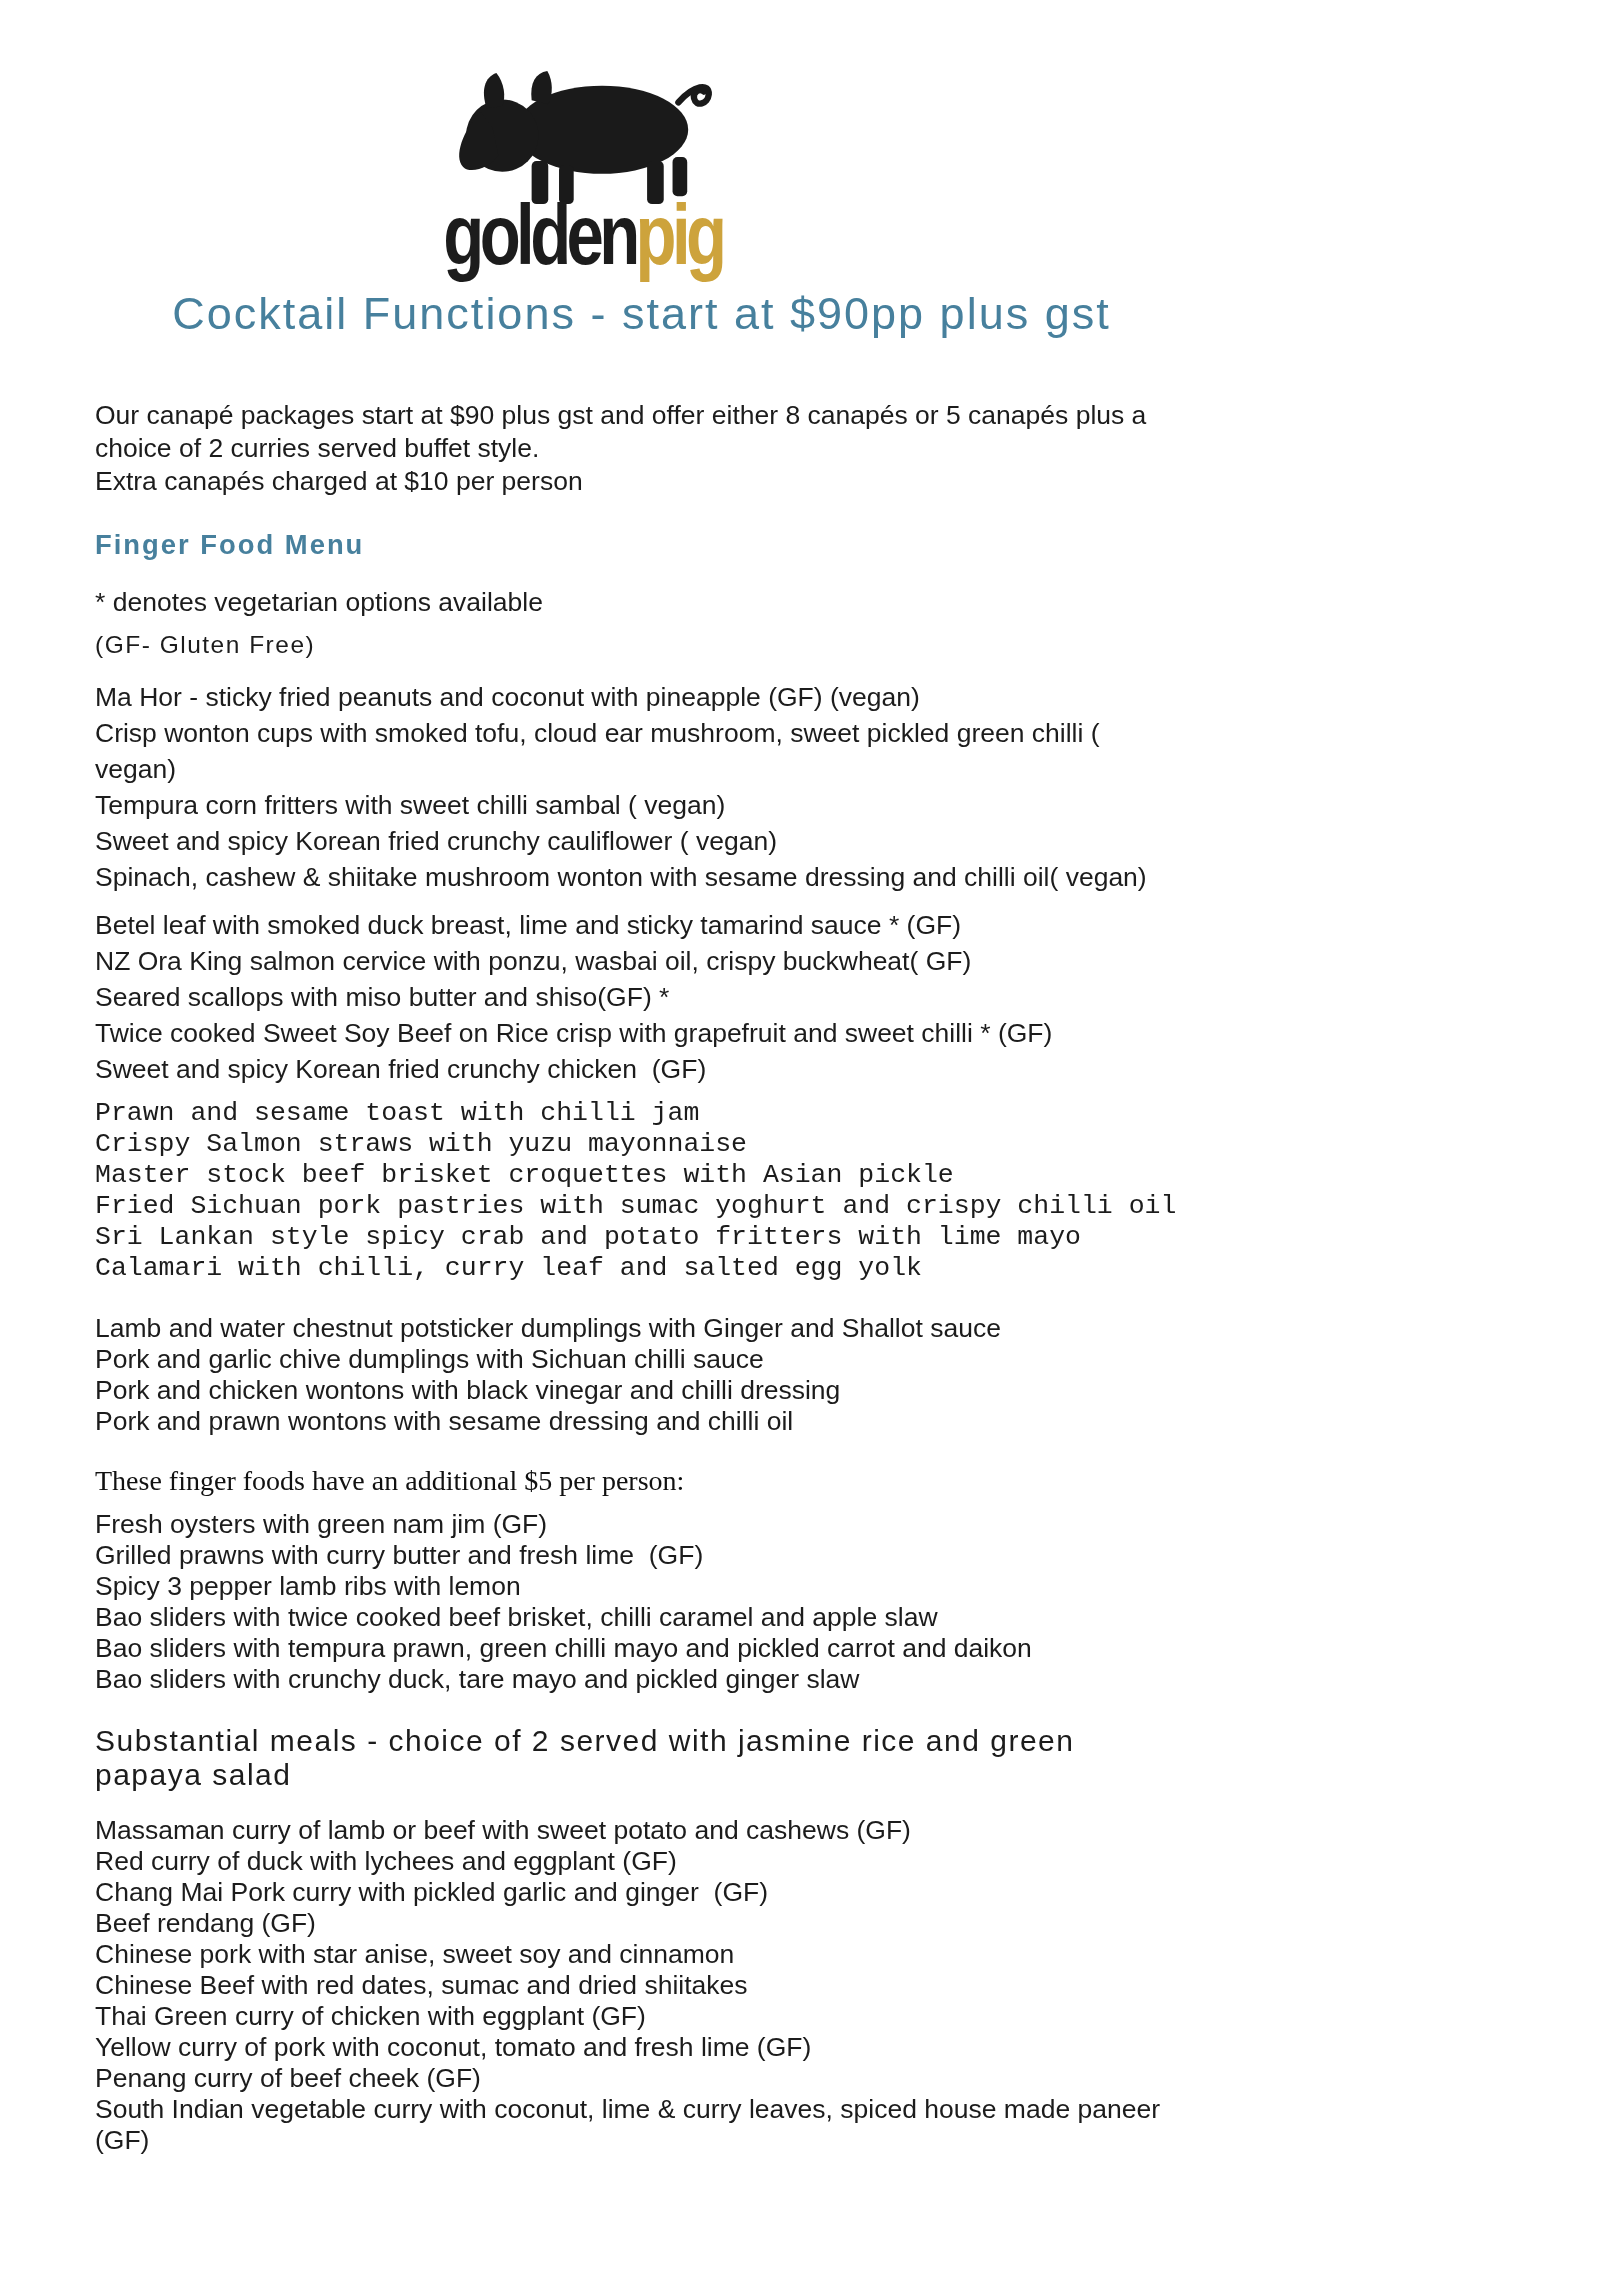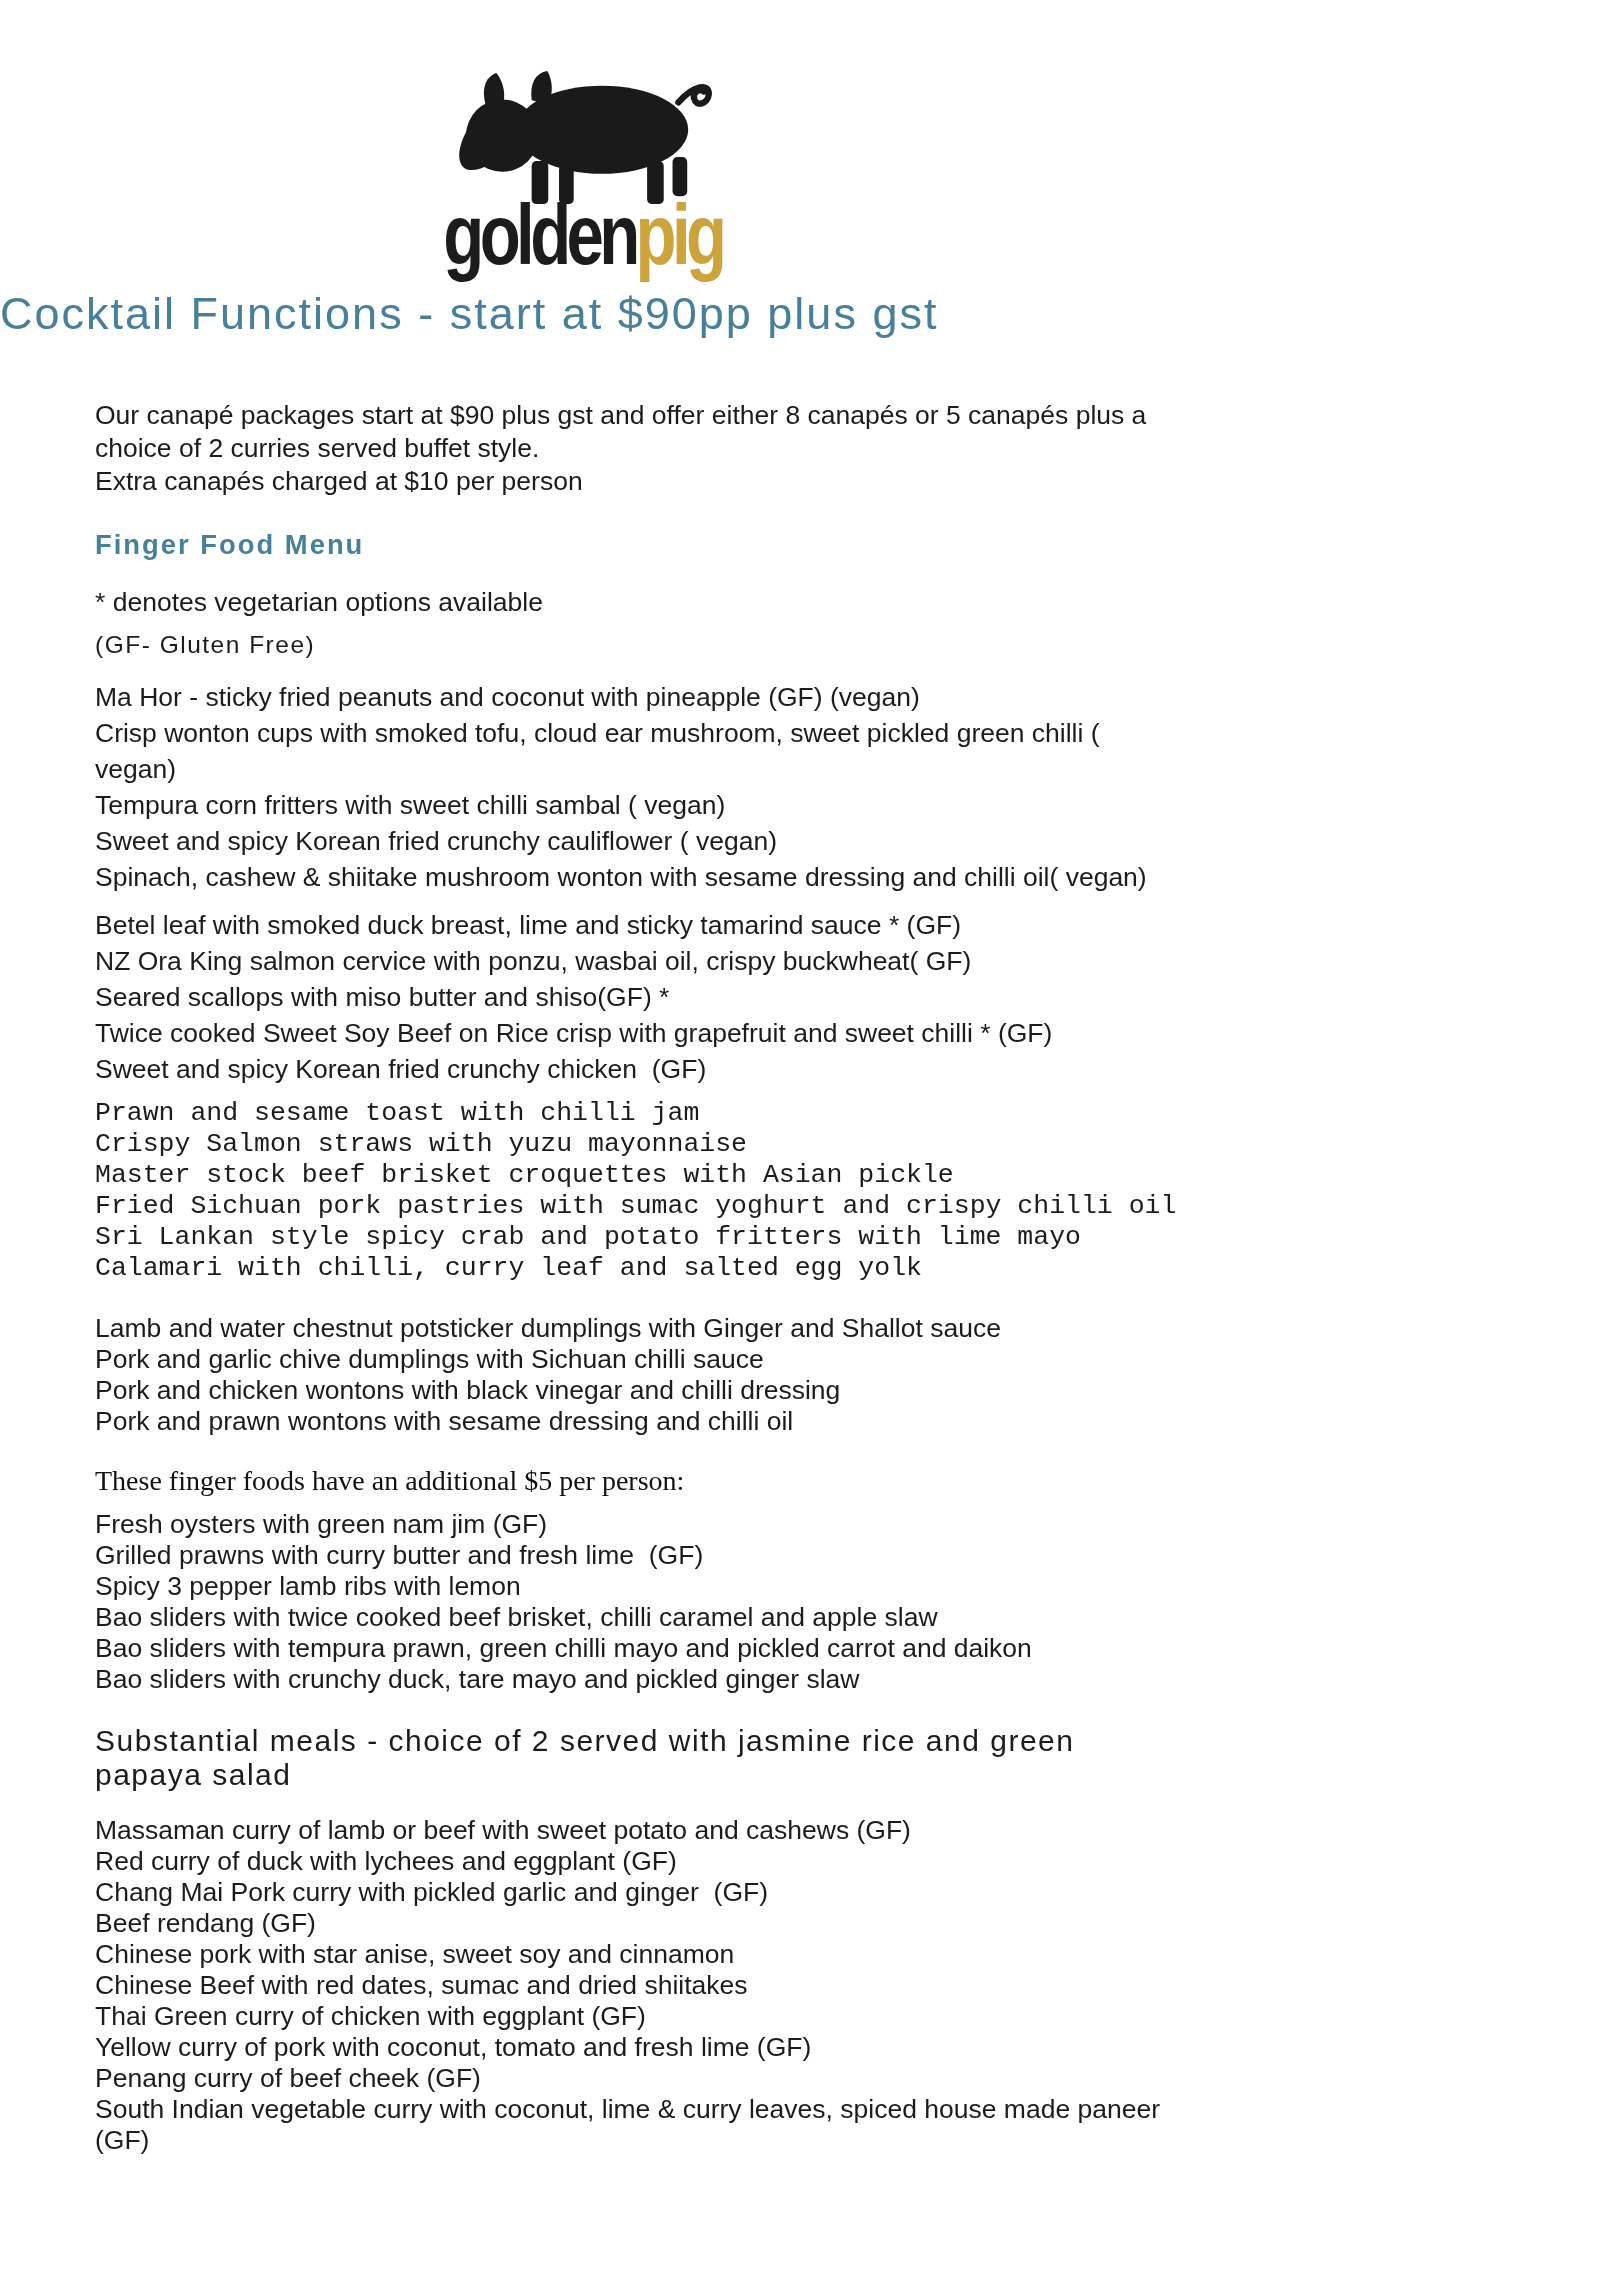--- a/index.html
+++ b/index.html
@@ -32,20 +32,21 @@
     letter-spacing: -5.9px;
     line-height: 0.84;
     transform: scaleX(0.78);
     transform-origin: center top;
     margin-top: -9.8px;
     color: var(--ink);
     white-space: nowrap;
   }
   .wordmark .gold { color: var(--gold); }
   .title {
+    text-align: center;
     font-size: 45px;
     font-weight: 400;
     letter-spacing: 2px;
     color: var(--teal);
     margin: 17.6px 0 0 0;
   }
   .content { padding-left: 95px; padding-right: 104px; }
   .intro {
     font-size: 26.5px;
     line-height: 33px;

